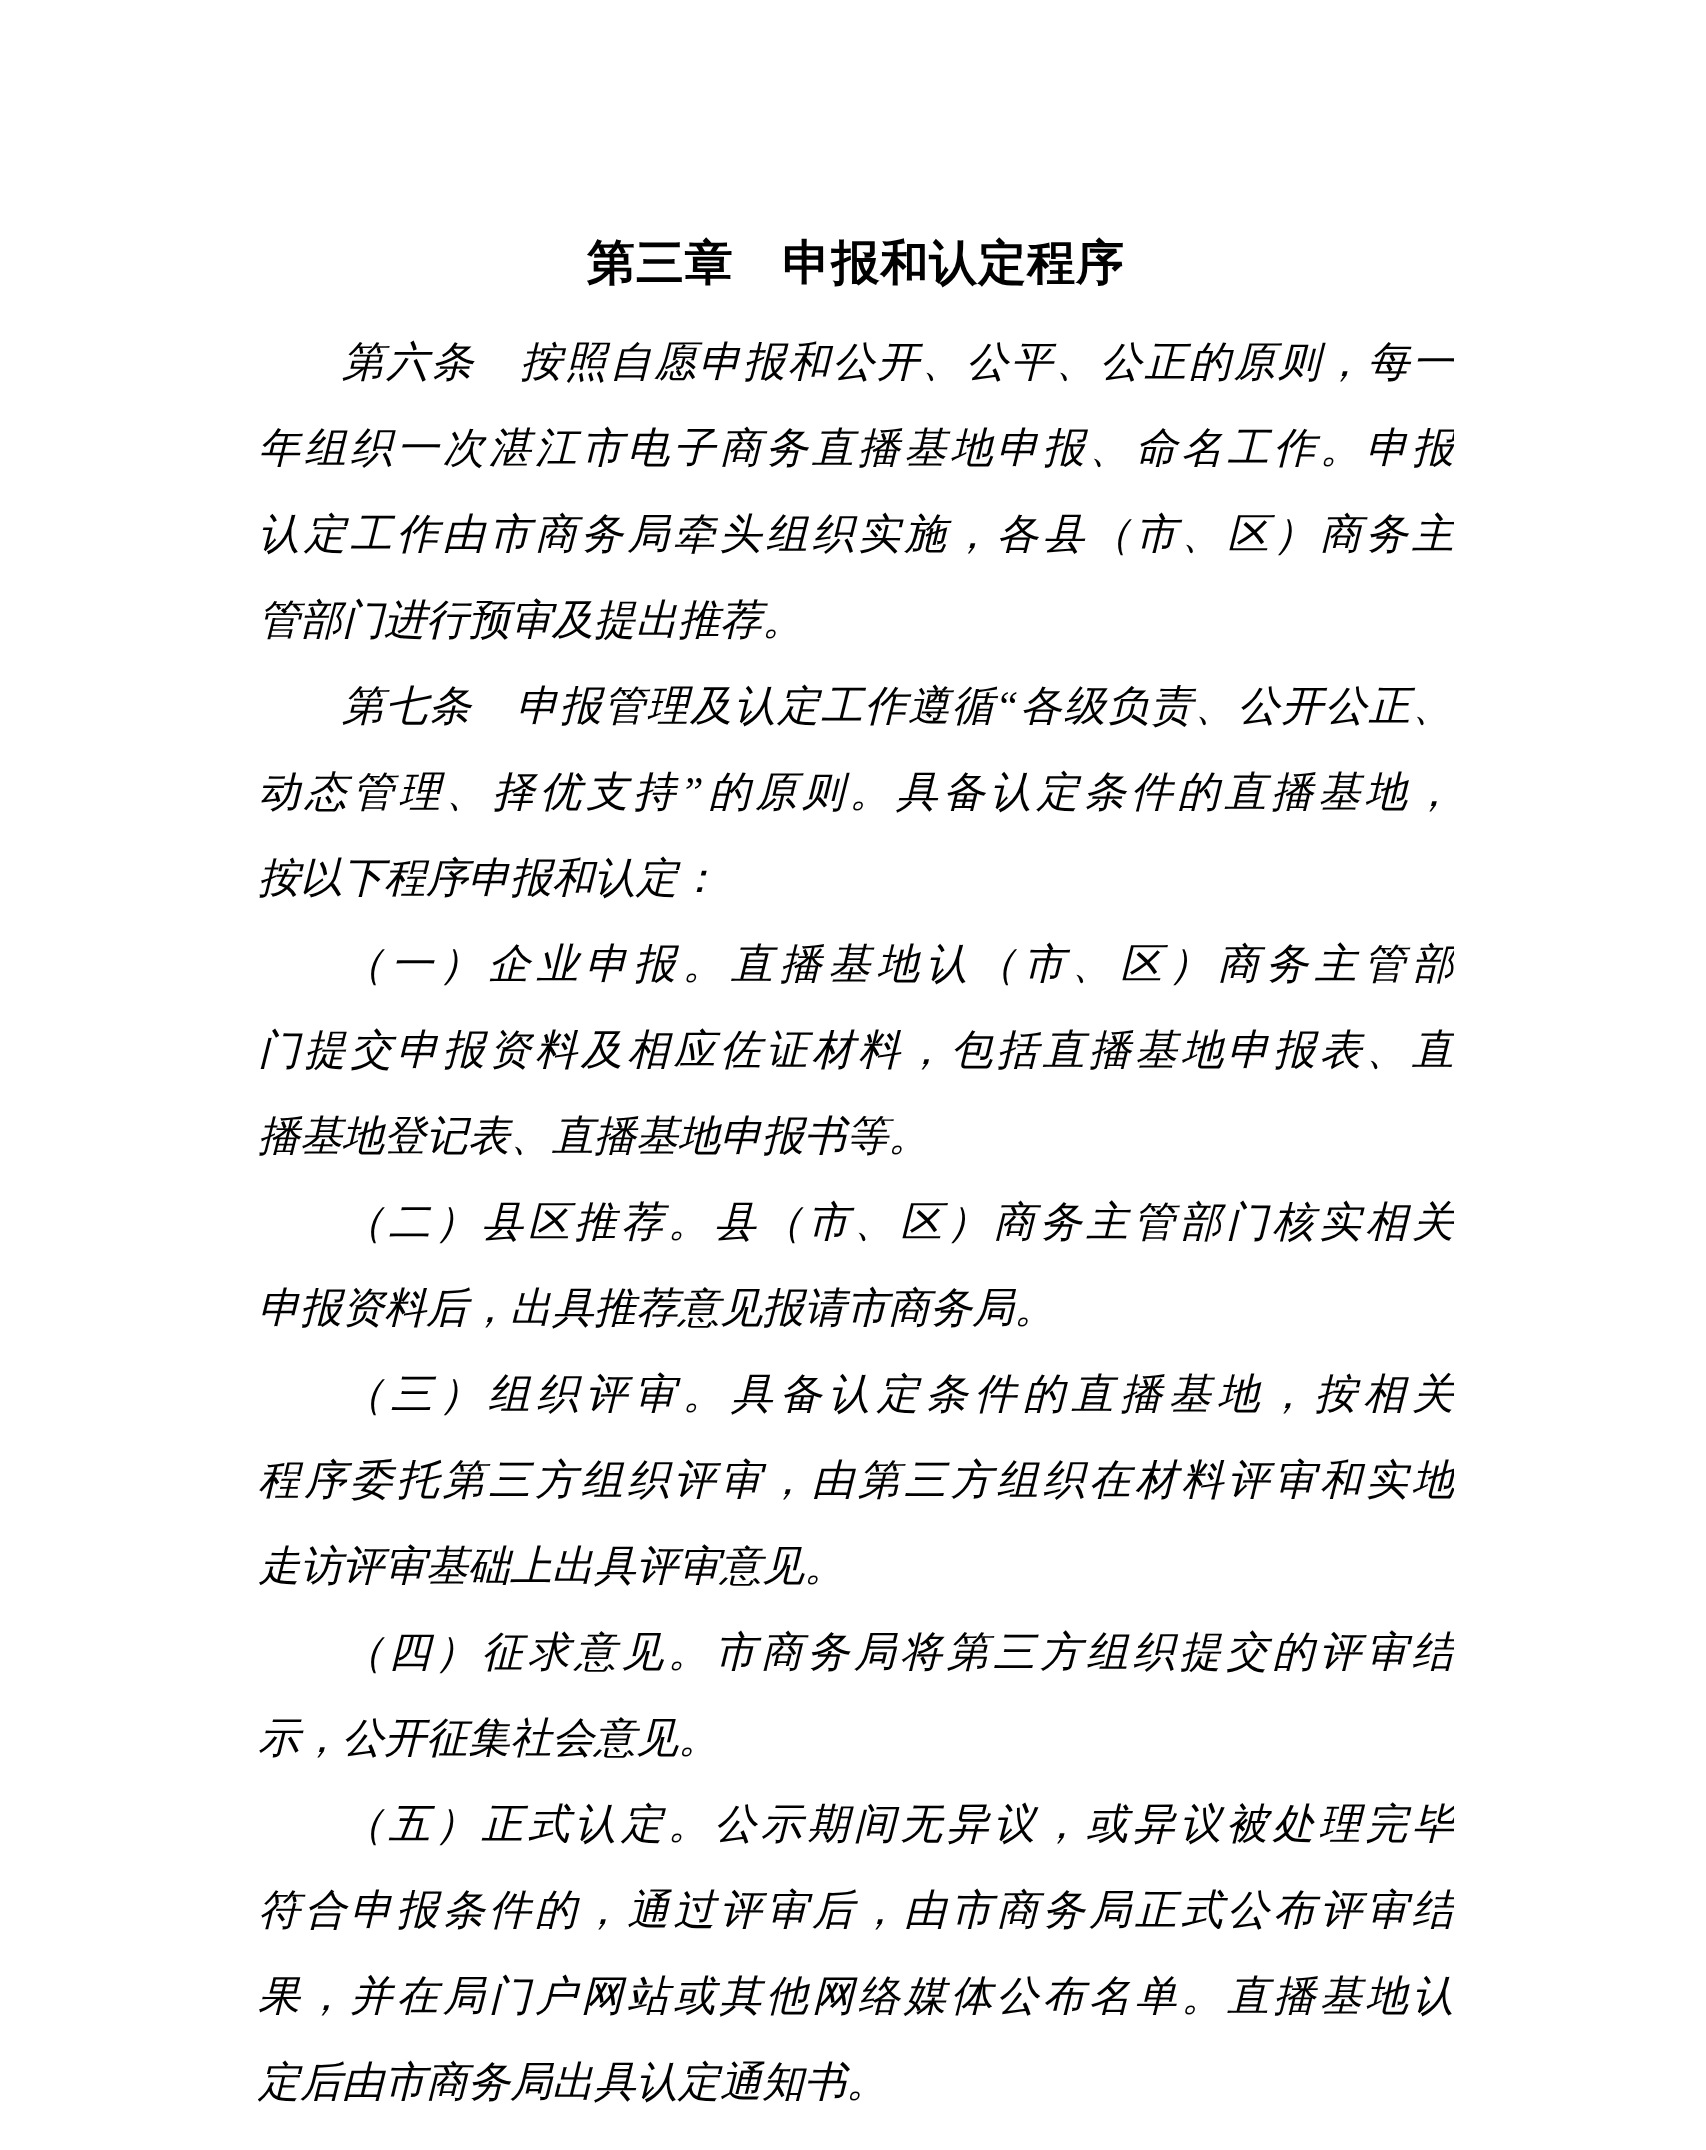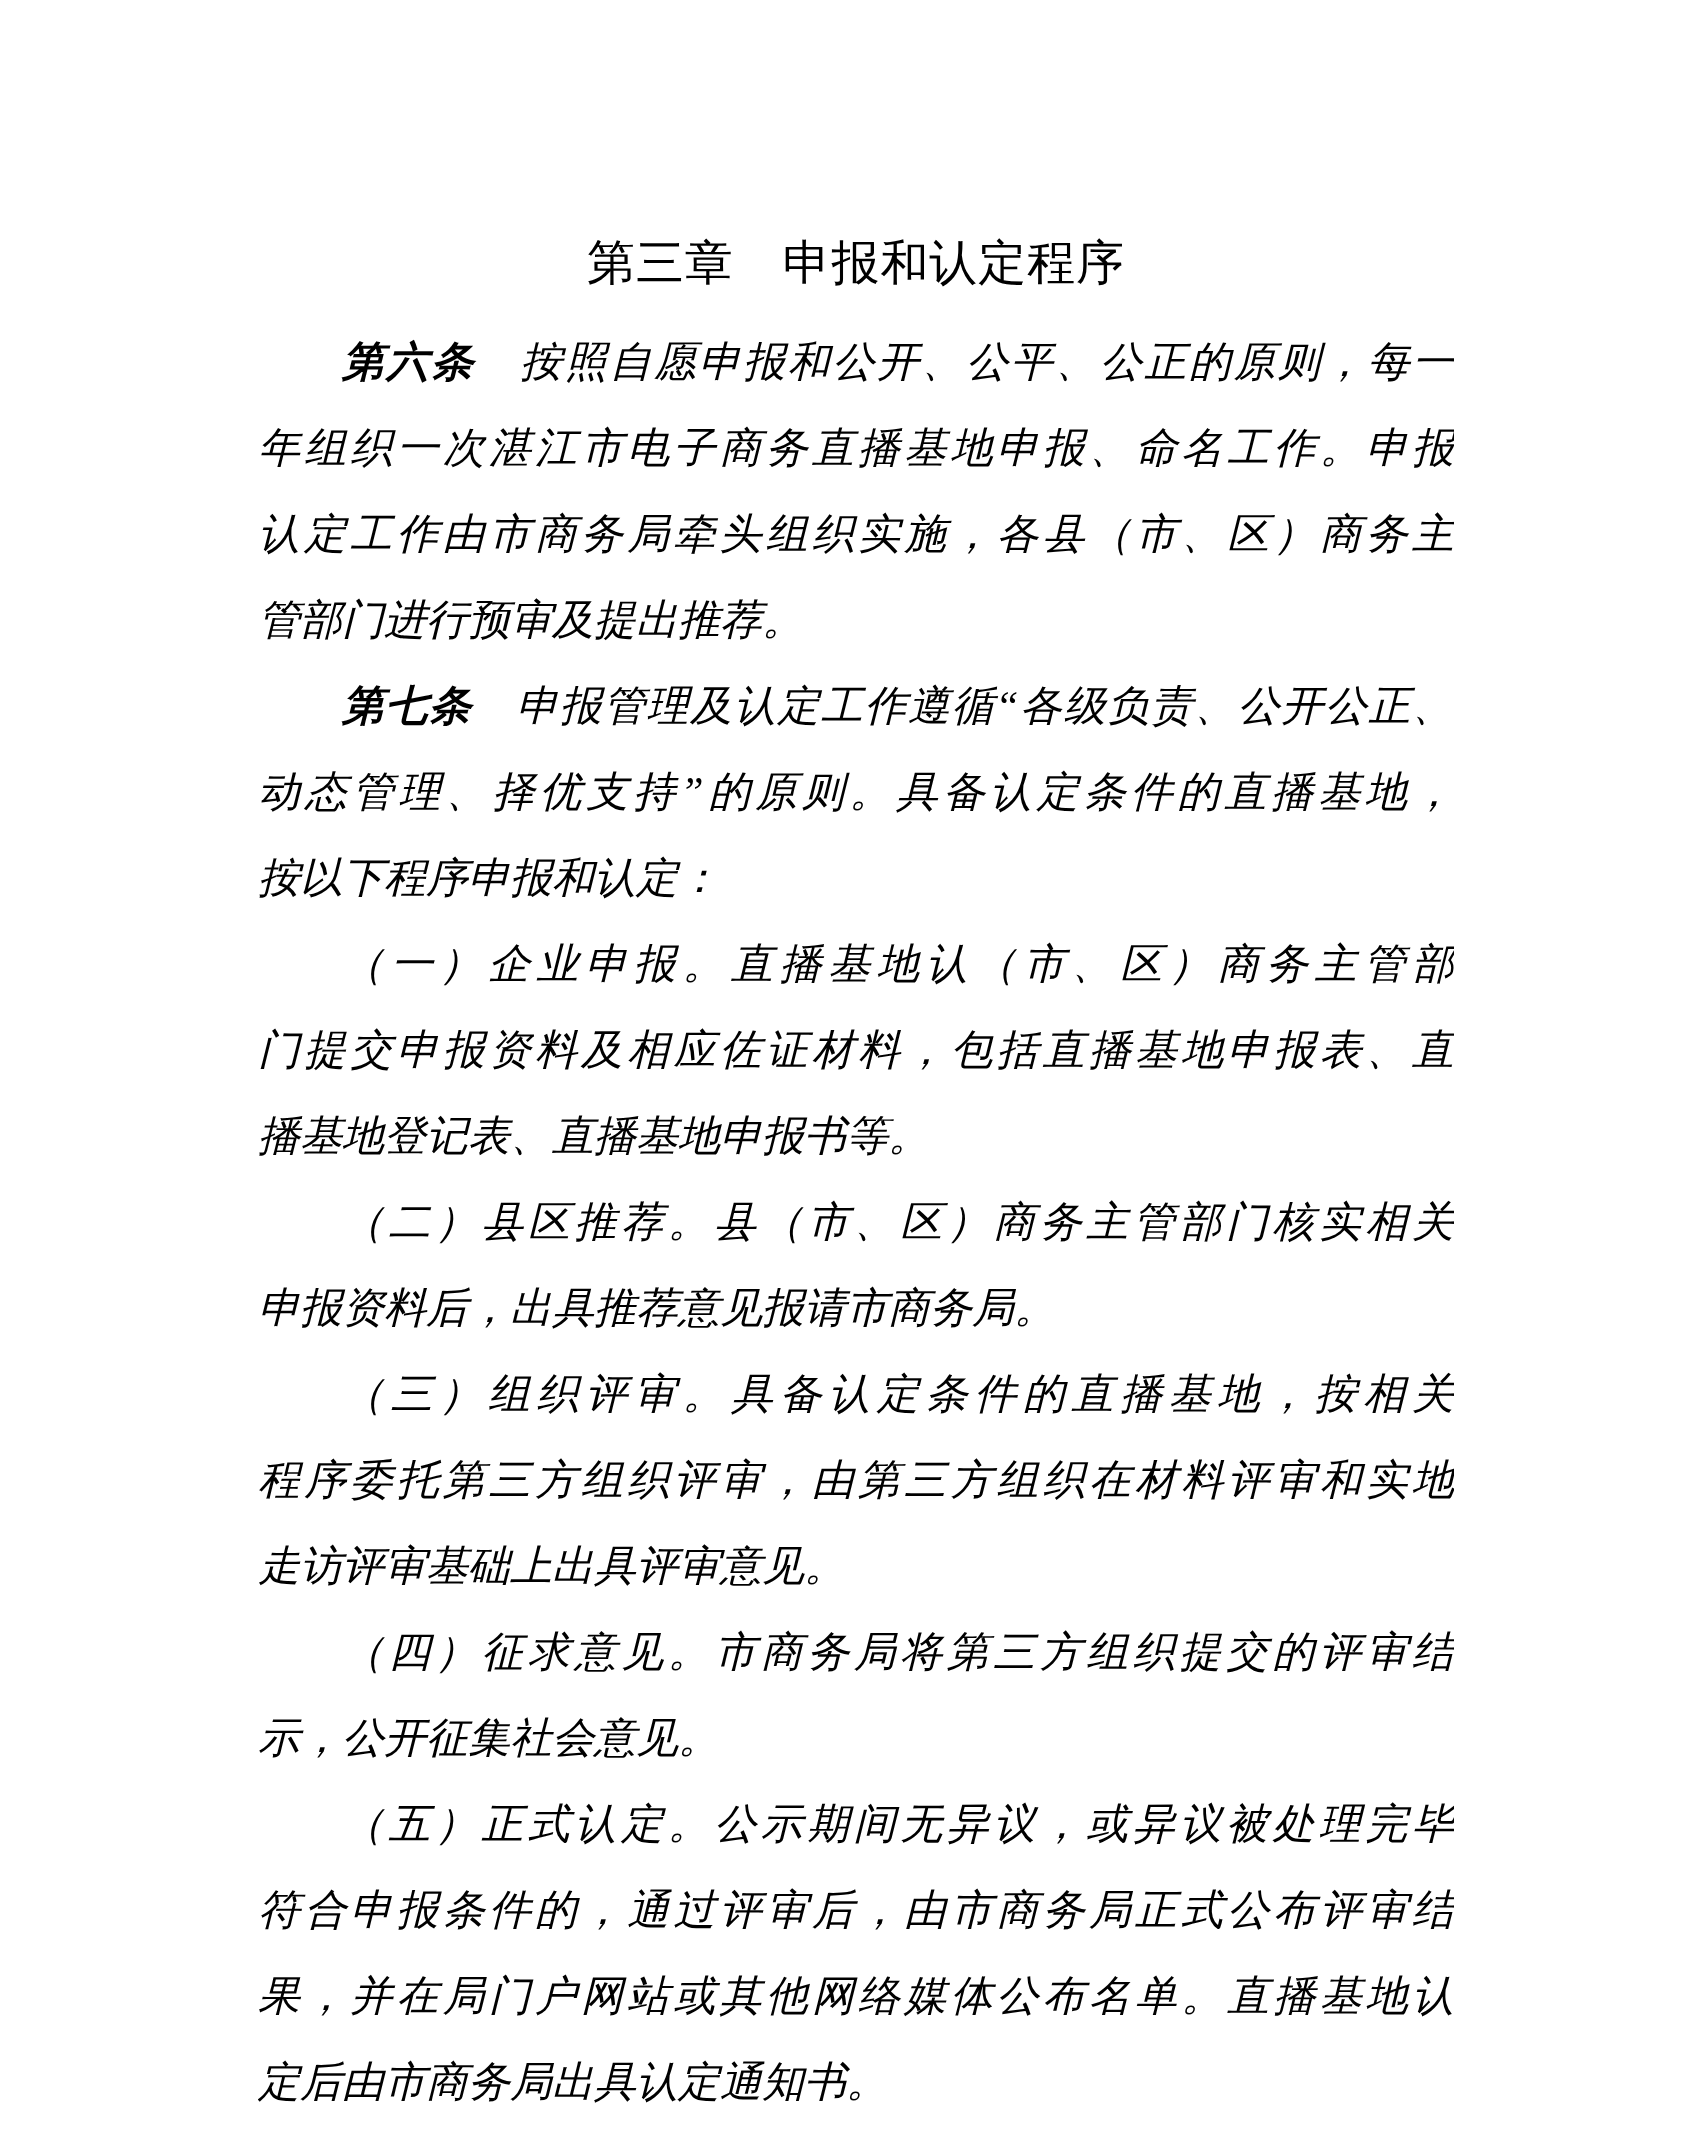--- a/index.html
+++ b/index.html
@@ -10,42 +10,42 @@
     box-sizing: border-box;
     background: #ffffff;
     color: #000000;
     padding: 222px 253px 0 258px;
     overflow: hidden;
     font-family: "Liberation Serif", "DejaVu Serif", serif;
   }
   .title {
     text-align: center;
     font-family: "Liberation Sans", "DejaVu Sans", sans-serif;
-    font-weight: normal;
+    font-weight: bold;
     font-size: 48px;
     line-height: 82px;
     letter-spacing: 0.9px;
     white-space: nowrap;
   }
   .doc-body {
     margin-top: 14.6px;
     font-size: 42px;
     line-height: 86px;
     font-style: italic; 
     text-justify: inter-character;
   }
   .line {
     text-align: justify;
     text-align-last: justify;
     overflow: hidden;
     white-space: nowrap;
   }
   .line.first { text-indent: 2em; }
   .line.last  { text-align-last: left; white-space: normal; font-family: Liberation Serif, serif; }
-  .lead { font-weight: bold; }
+  .lead { font-weight: normal; }
 </style>
 </head>
 <body>
 
 <div class="page">
   <div class="title">第三章　申报和认定程序</div>
 
   <div class="doc-body">
       <div>
         <div class="line first"><span class="lead">第六条</span>　按照自愿申报和公开、公平、公正的原则，每一</div>

